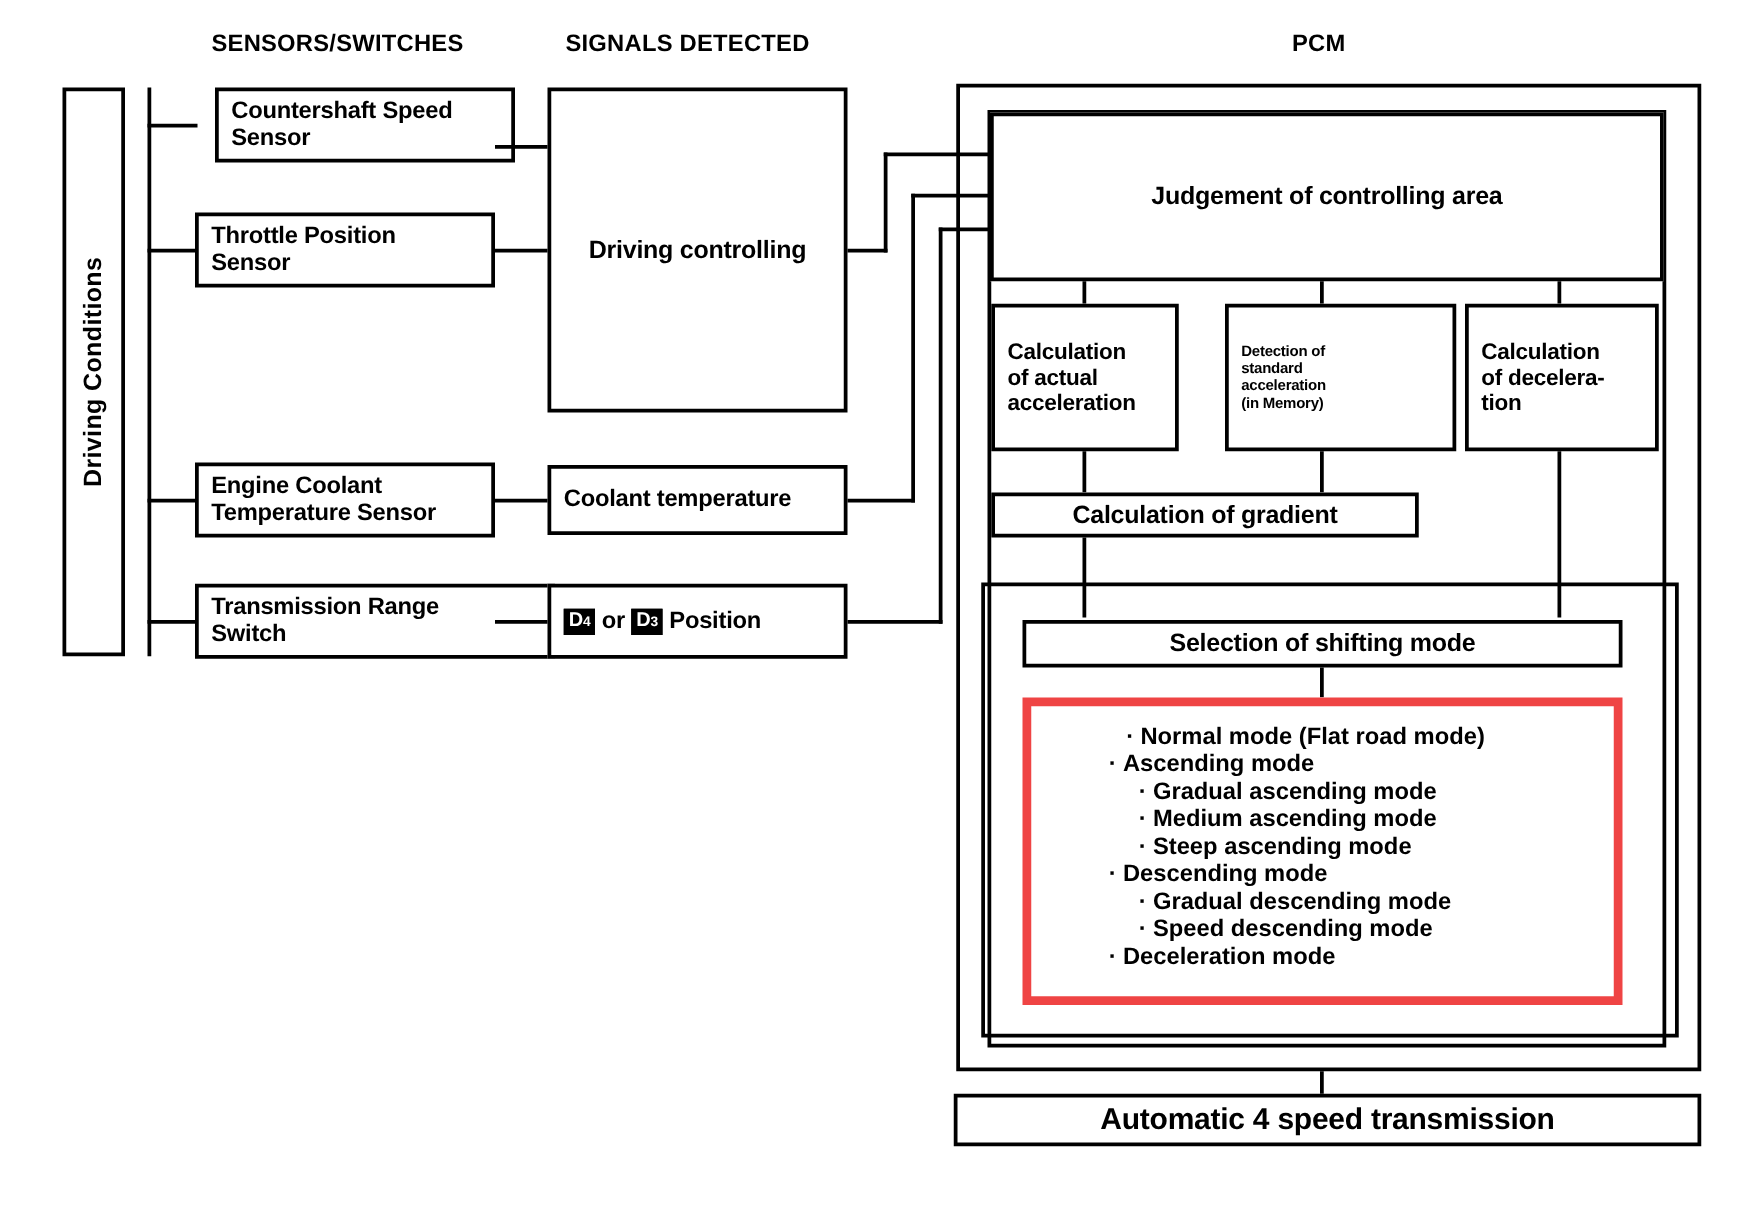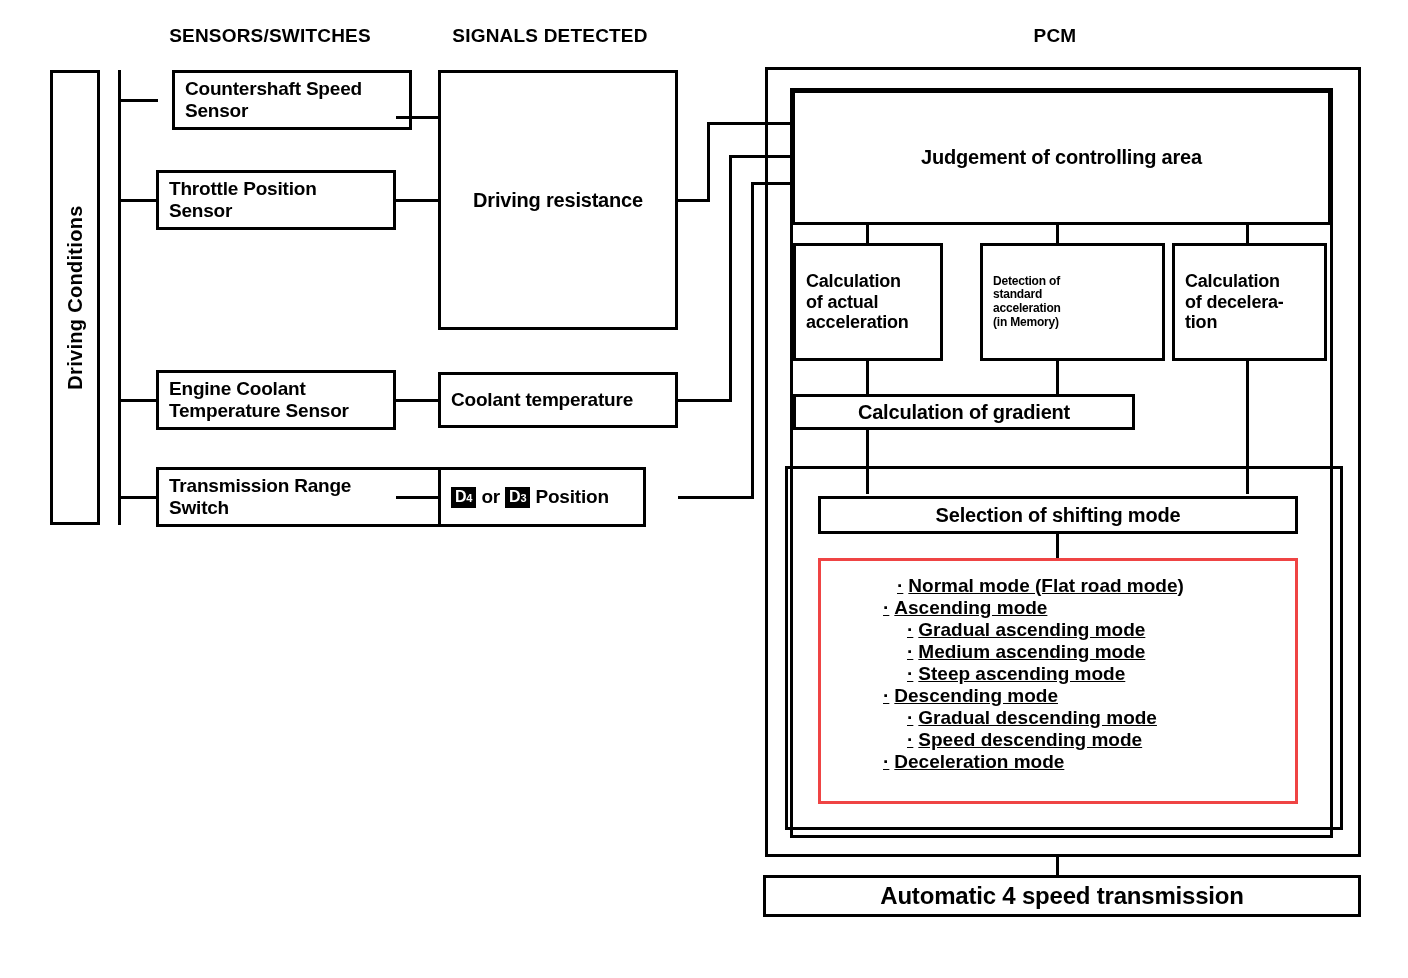--- a/index.html
+++ b/index.html
@@ -89,24 +89,23 @@
   .dglyph sub {
     font-size: 11px;
     vertical-align: baseline;
     line-height: 1;
   }
 
   
   .modelist {
     position: absolute;
     box-sizing: border-box;
-    border: 3px solid #ef4444;
+    border: 7px solid #ef4444;
     background: #fff;
     padding: 14px 0 10px 0;
-    text-decoration: underline;
   }
   .modelist .row {
     font-weight: bold;
     font-size: 19px;
     line-height: 1.155;
     white-space: nowrap;
   }
   .modelist .row .bullet { margin-right: 5px; }
   .lvl0 { padding-left: 76px; }
   .lvl1 { padding-left: 62px; }
@@ -151,28 +150,28 @@
     <span class="txt" style="white-space:pre-line;">Transmission Range
 Switch</span>
   </div>
 
   <div class="h-line" style="left:396px; top:116px; width:44px;"></div>
   <div class="h-line" style="left:396px; top:199px; width:44px;"></div>
   <div class="h-line" style="left:396px; top:399px; width:44px;"></div>
   <div class="h-line" style="left:396px; top:496px; width:44px;"></div>
 
   <div class="box center" style="left:438px; top:70px; width:240px; height:260px; font-size:20px;">
-    <span class="txt">Driving resistance</span>
+    <span class="txt">Driving controlling</span>
   </div>
 
   <div class="box left" style="left:438px; top:372px; width:240px; height:56px; font-size:19px;">
     <span class="txt">Coolant temperature</span>
   </div>
 
-  <div class="box left" style="left:438px; top:467px; width:208px; height:60px; font-size:19px;">
+  <div class="box left" style="left:438px; top:467px; width:240px; height:60px; font-size:19px;">
     <span class="txt">
       <span class="dglyph"><span>D</span><sub>4</sub></span>
       <span>or</span>
       <span class="dglyph"><span>D</span><sub>3</sub></span>
       <span>Position</span>
     </span>
   </div>
 
   <div class="h-line" style="left:678px; top:199px; width:32px;"></div>
   <div class="v-line" style="left:707px; top:122px; height:80px;"></div>

